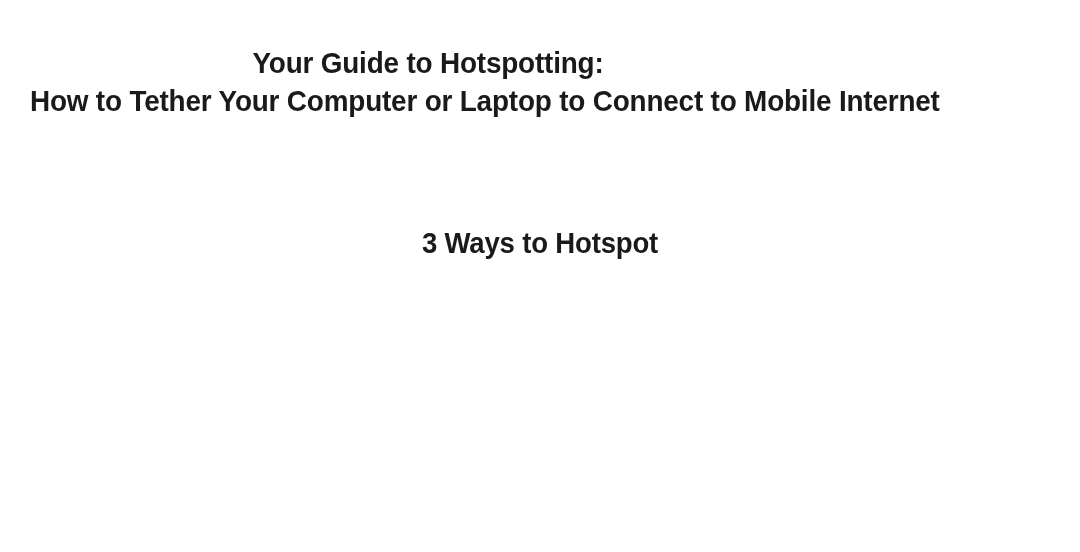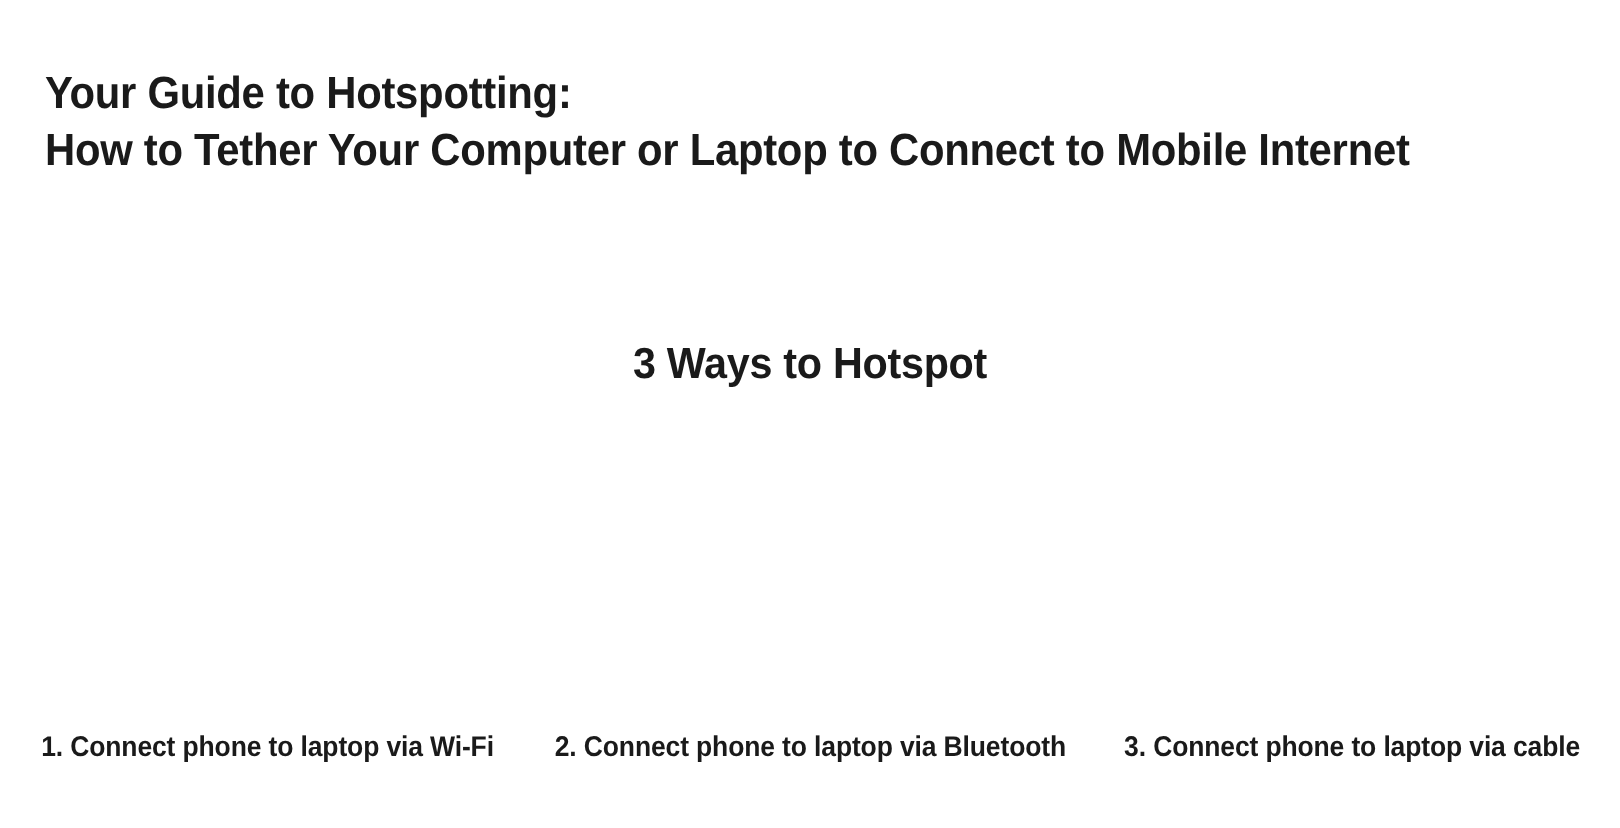--- a/index.html
+++ b/index.html
@@ -21,20 +21,21 @@
     background: #ffffff;
     box-sizing: border-box;
   }
 
   
   .title-block {
     position: absolute;
     top: 44px;
     left: 0;
     width: 856px;
+    text-align: center;
   }
   .title-line {
     display: block;
     font-family: "Liberation Sans", sans-serif;
     font-weight: bold;
     font-size: 30px;
     line-height: 38px;
     letter-spacing: -0.2px;
     color: #1a1a1a;
     transform: scaleX(0.93);
@@ -112,19 +113,14 @@
   </div>
 
   <div class="section-heading">3 Ways to Hotspot</div>
 
   <div class="illustration-band">
     <div class="illustration-slot"></div>
     <div class="illustration-slot"></div>
     <div class="illustration-slot"></div>
   </div>
 
-  <div class="caption-row">
-    <div class="caption-cell">1. Connect phone to laptop via Wi-Fi</div>
-    <div class="caption-cell">2. Connect phone to laptop via Bluetooth</div>
-    <div class="caption-cell">3. Connect phone to laptop via cable</div>
-  </div>
 
 </div>
 
 </body></html>

